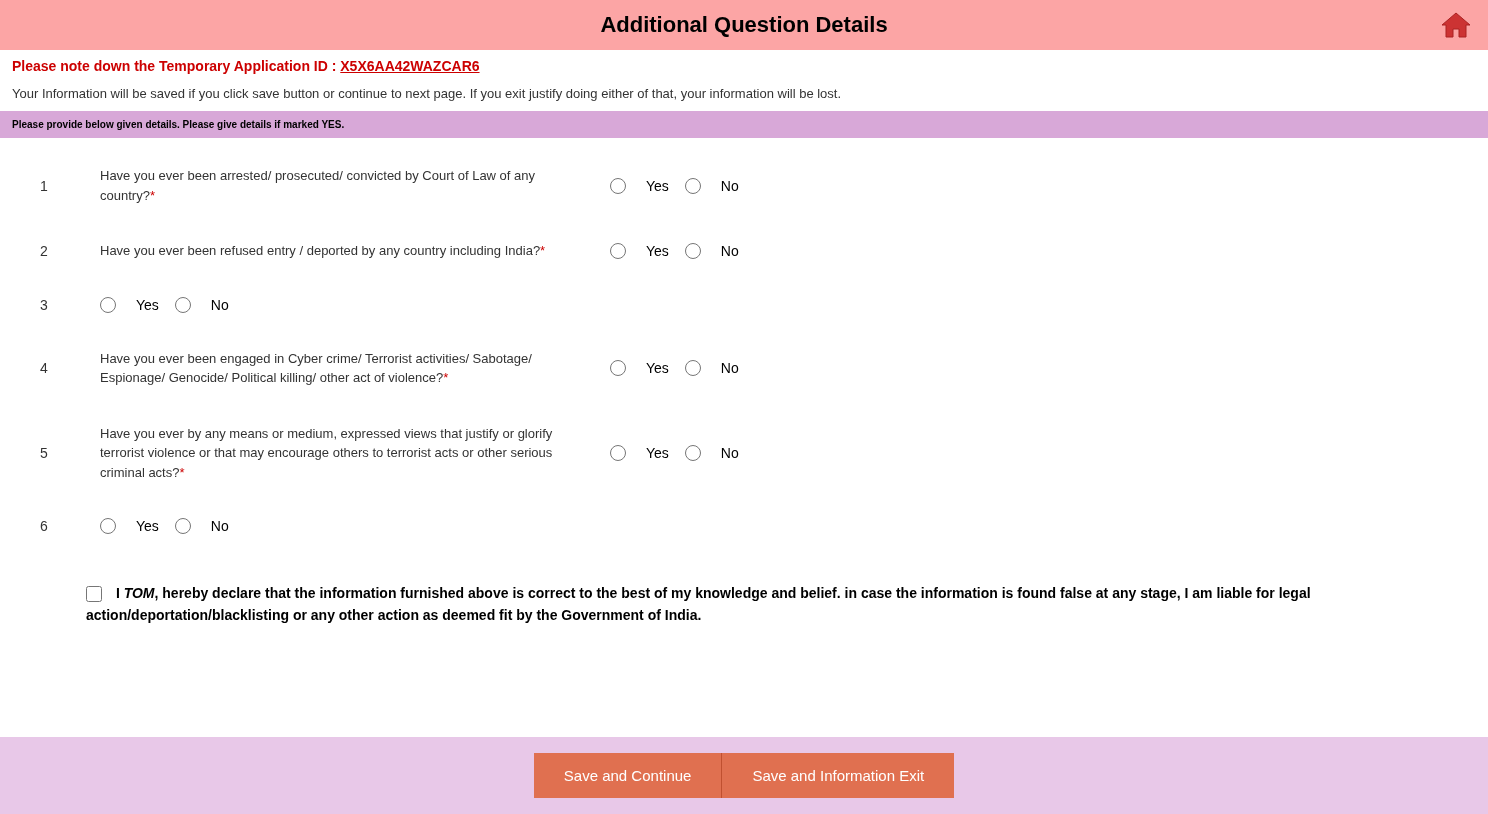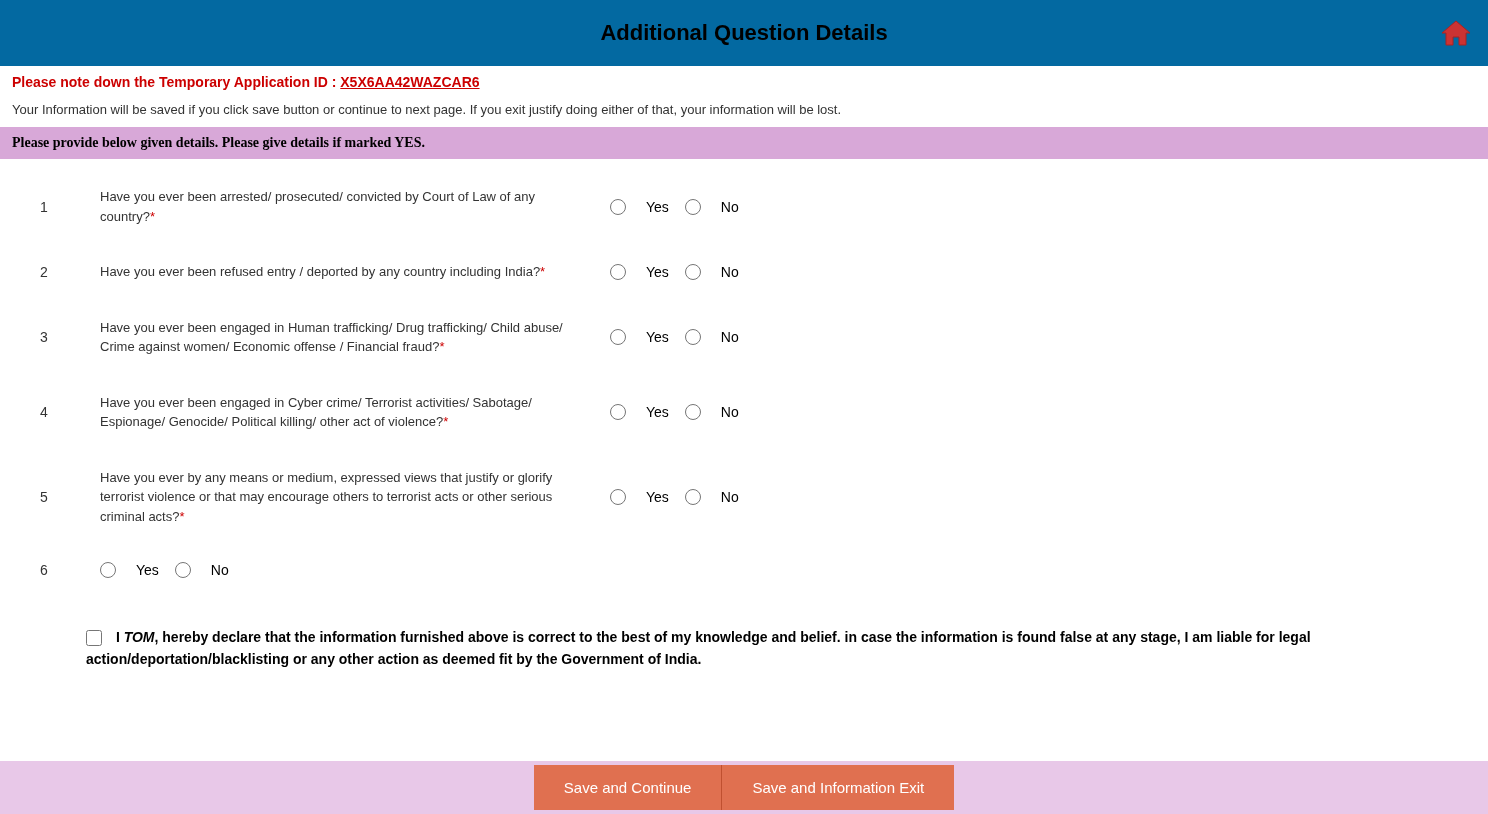--- a/index.html
+++ b/index.html
@@ -8,22 +8,22 @@
       padding: 0;
     }
     body {
       font-family: Arial, sans-serif;
       font-size: 14px;
       background: #fff;
       width: 1488px;
       min-height: 814px;
     }
     .header {
-      background: #0369a1;
-      padding: 20px 0;
+      background: #fca5a5;
+      padding: 12px 0;
       text-align: center;
       position: relative;
     }
     .header h1 {
       font-size: 22px;
       font-weight: bold;
       color: #000;
     }
     .home-icon {
       position: absolute;
@@ -45,23 +45,22 @@
     }
     .info-text {
       padding: 4px 12px 10px 12px;
       font-size: 13px;
       color: #333;
     }
     .section-header {
       background: #d8a8d8;
       padding: 8px 12px;
       font-weight: bold;
-      font-size: 14px;
-      color: #000;
-      font-family: Liberation Serif, serif;
+      font-size: 10px;
+      color: #000;
     }
     .questions-container {
       padding: 10px 40px;
     }
     .question-row {
       display: flex;
       align-items: center;
       padding: 18px 0;
       border-bottom: none;
     }
@@ -114,21 +113,21 @@
     }
     .declaration-checkbox {
       width: 16px;
       height: 16px;
       margin-right: 10px;
       vertical-align: middle;
       cursor: pointer;
     }
     .footer {
       background: #e8c8e8;
-      padding: 4px;
+      padding: 16px;
       display: flex;
       justify-content: center;
       gap: 0;
       position: fixed;
       bottom: 0;
       width: 1488px;
     }
     .btn-save-continue {
       background: #e07050;
       color: #fff;
@@ -199,23 +198,20 @@
       </label>
       <label class="radio-option">
         <input type="radio" name="q2" value="no" style="">
         <span>No</span>
       </label>
     </div>
   </div>
 
   <div class="question-row">
     <div class="question-number">3</div>
-    <div class="question-text">
-      Have you ever been engaged in Human trafficking/ Drug trafficking/ Child abuse/ Crime against women/ Economic offense / Financial fraud?<span class="required">*</span>
-    </div>
     <div class="radio-group">
       <label class="radio-option">
         <input type="radio" name="q3" value="yes" style="">
         <span>Yes</span>
       </label>
       <label class="radio-option">
         <input type="radio" name="q3" value="no" style="">
         <span>No</span>
       </label>
     </div>

